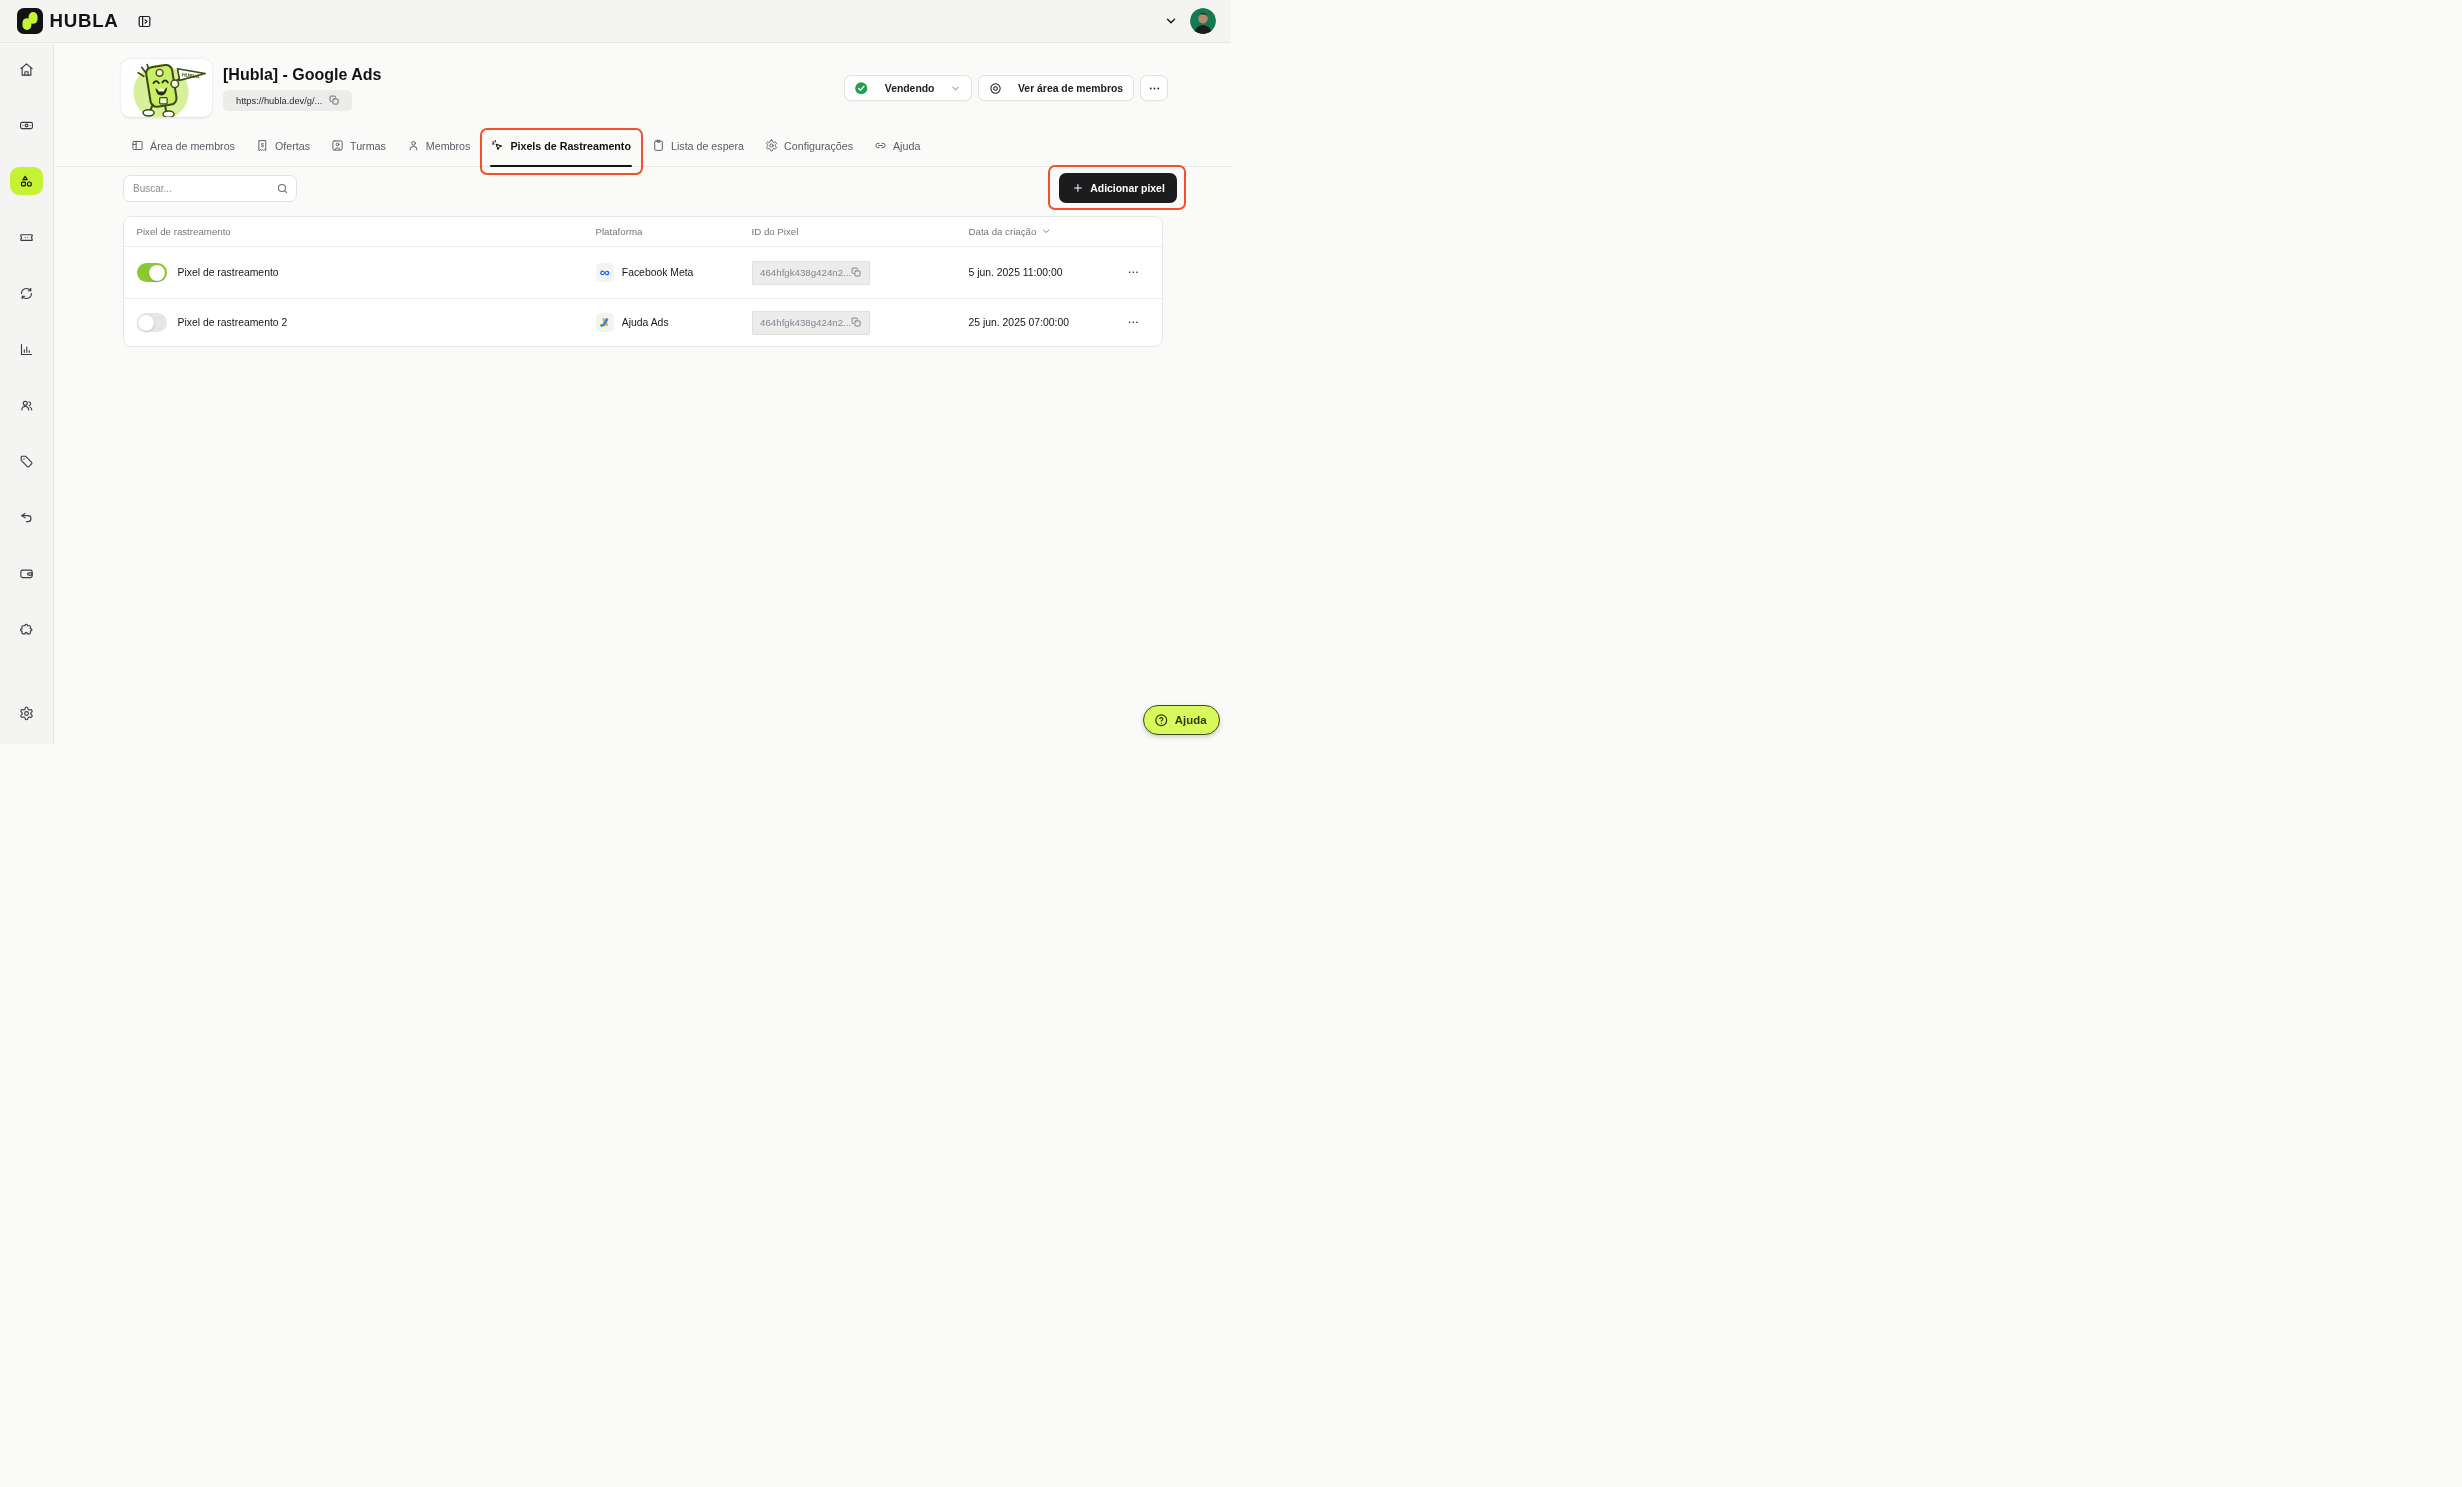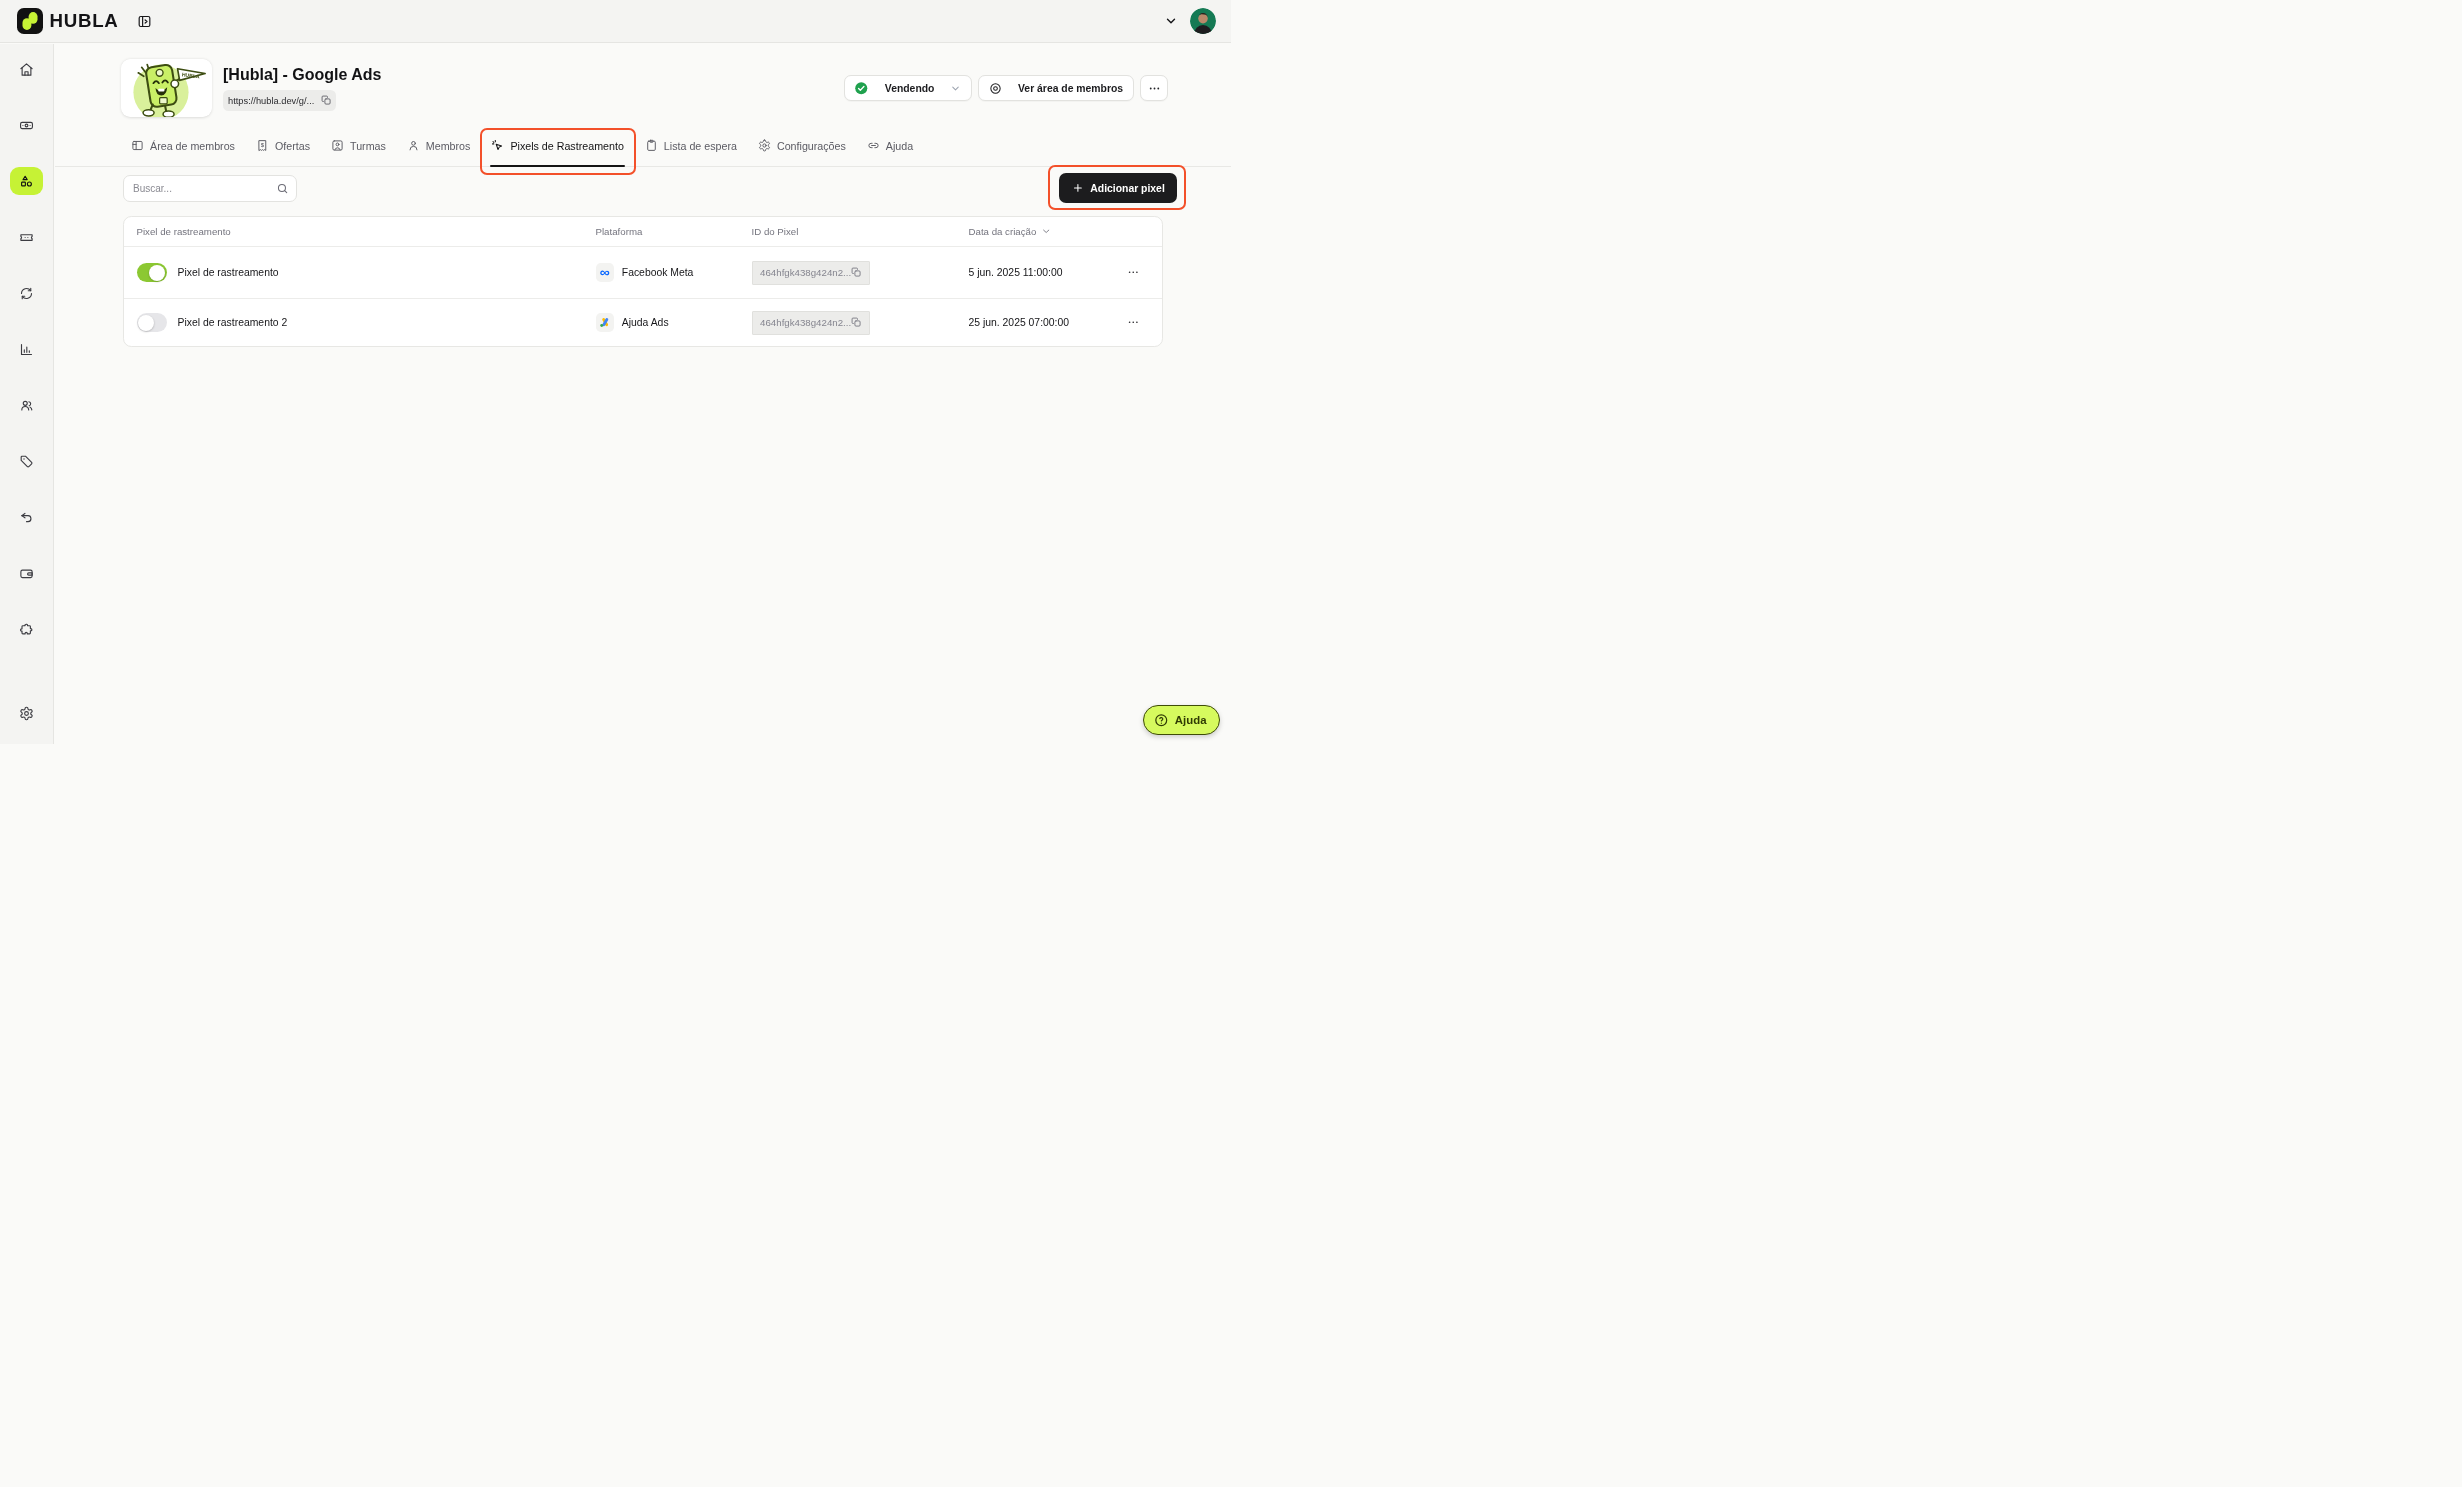--- a/index.html
+++ b/index.html
@@ -27,36 +27,36 @@
   .side-spacer { flex:1; }
   .side-bottom { margin-bottom:16.6px; }
 
   
   .content { position:absolute; top:44px; left:55px; width:1177px; height:700px; background:#fafaf8; }
 
   .product-avatar { position:absolute; left:66px; top:15px; width:91px; height:58px; border-radius:9.7px;
                     overflow:hidden; background:#fff; box-shadow:0 0.7px 2.8px rgba(0,0,0,.12); }
   .page-title { position:absolute; left:168px; top:22px; font-size:16px; font-weight:bold; color:#121214; }
   .url-chip { position:absolute; left:168px; top:46px; height:21px; background:#ececea; border-radius:5.5px;
-              display:flex; align-items:center; gap:6.2px; padding:0 5px; font-size:9.3px; color:#2c2c30; cursor:pointer; }
+              display:flex; align-items:center; gap:6.2px; padding:0 13px; font-size:9.3px; color:#2c2c30; cursor:pointer; }
   .url-chip .copy-ic { color:#5a5a62; display:flex; }
 
   .header-actions { position:absolute; top:31px; right:64px; display:flex; gap:6.2px; }
   .btn { display:flex; align-items:center; gap:16px; height:26px; background:#fff; border:0.7px solid #e2e2df;
          border-radius:7px; padding:0 9.7px; font-size:10.4px; font-weight:600; color:#1c1c1f; cursor:pointer;
          box-shadow:0 0.7px 0.7px rgba(0,0,0,.03); font-family:inherit; }
   .btn .chev { color:#9ca3af; display:flex; }
   .btn-icon-only { width:28px; justify-content:center; padding:0; }
 
   
   .tabbar { position:absolute; left:0; right:0; top:81px; height:42px; border-bottom:0.7px solid #e8e8e5; }
   .tabs { position:absolute; left:76px; top:0; height:100%; display:flex; gap:21px; }
   .tab { position:relative; display:flex; align-items:center; gap:6px; font-size:10.7px; color:#5b5b63;
          cursor:pointer; white-space:nowrap; }
-  .tab.active { color:#121214; font-weight:normal;justify-content:flex-end; }
+  .tab.active { color:#121214; font-weight:bold;justify-content:flex-end; }
   .tab.active .underline { position:absolute; left:-1.4px; right:-1.4px; bottom:-1.4px; height:2.1px; background:#141414; border-radius:1.4px; }
   .annotate-tab::after { content:""; position:absolute; top:2.8px; left:-11.8px; right:-11.8px; bottom:-9px;
                          border:2.1px solid #f3502a; border-radius:7px; pointer-events:none; }
 
   
   .search-wrap { position:absolute; left:68px; top:131px; width:174px; height:27px; }
   .search-input { width:100%; height:100%; border:0.7px solid #e3e3e0; border-radius:7px; background:#fff;
                   padding:0 22px 0 9px; font-size:10px; color:#1a1a1e; font-family:inherit; outline:none; }
   .search-input::placeholder { color:#8a8a92; }
   .search-ic { position:absolute; right:8.3px; top:7px; color:#6b6b75; pointer-events:none; }

